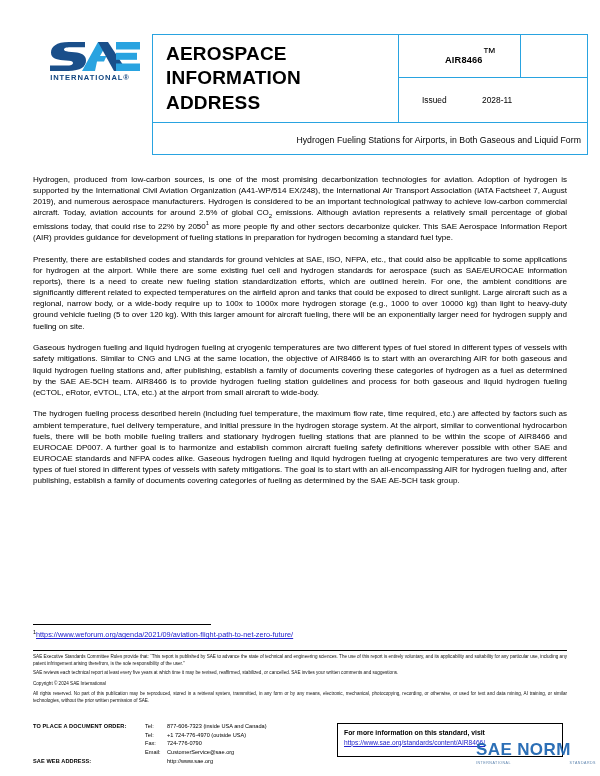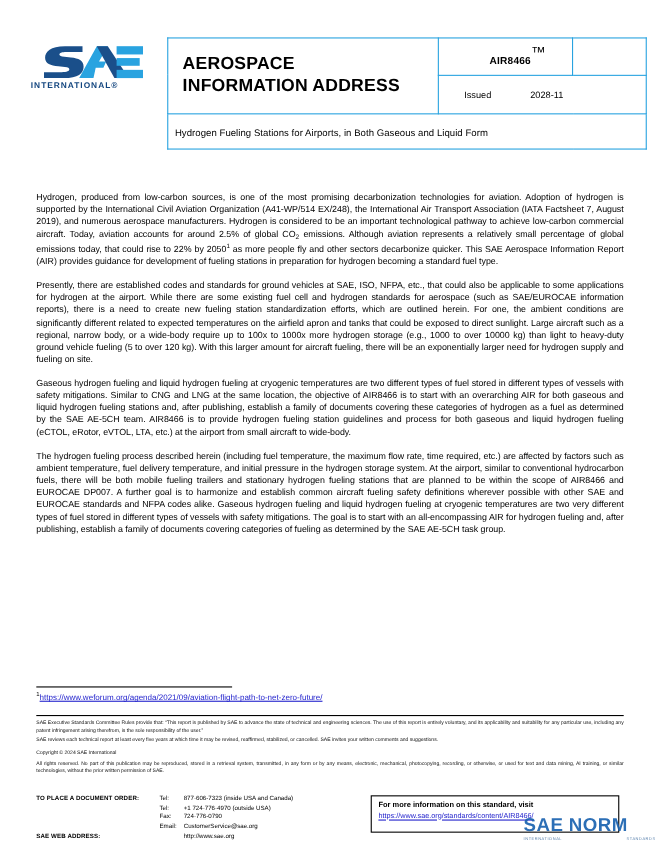--- a/index.html
+++ b/index.html
@@ -23,24 +23,24 @@
   
   .header {
     position: absolute;
     left: 0;
     top: 26px;
     width: 600px;
     height: 110px;
   }
   .logo-wrap {
     position: absolute;
-    left: 28px;
+    left: 38px;
     top: 12px;
     width: 104px;
-    text-align: left;
+    text-align: center;
   }
   .logo-svg { display: block; }
   .logo-sub {
     font-size: 7.6px;
     font-weight: bold;
     letter-spacing: 0.9px;
     color: #12457f;
     margin-top: 1px;
   }
 
@@ -55,21 +55,21 @@
   .hdr-table td {
     border: 1.3px solid #29a3e0;
     padding: 0;
     vertical-align: middle;
   }
   .cell-title {
     padding: 7px 0 7px 13px !important;
     height: 54px;
   }
   .doc-title-line {
-    font-size: 16px;
+    font-size: 19px;
     font-weight: bold;
     line-height: 1.28;
     letter-spacing: 0.2px;
     color: #000;
   }
   .cell-num {
     height: 26px;
     padding: 0 0 0 9px !important;
   }
   .doc-num {
@@ -86,21 +86,21 @@
   .issued-row {
     display: flex;
     align-items: center;
     font-size: 8.4px;
     padding-left: 14px;
   }
   .issued-label { width: 60px; }
   .issued-date { }
   .cell-subtitle {
     height: 31px;
-    text-align: left;
+    text-align: right;
     padding: 0 6px !important;
   }
   .subtitle-text {
     font-size: 8.7px;
     letter-spacing: 0.05px;
   }
 
   
   .rationale-head {
     position: absolute;

